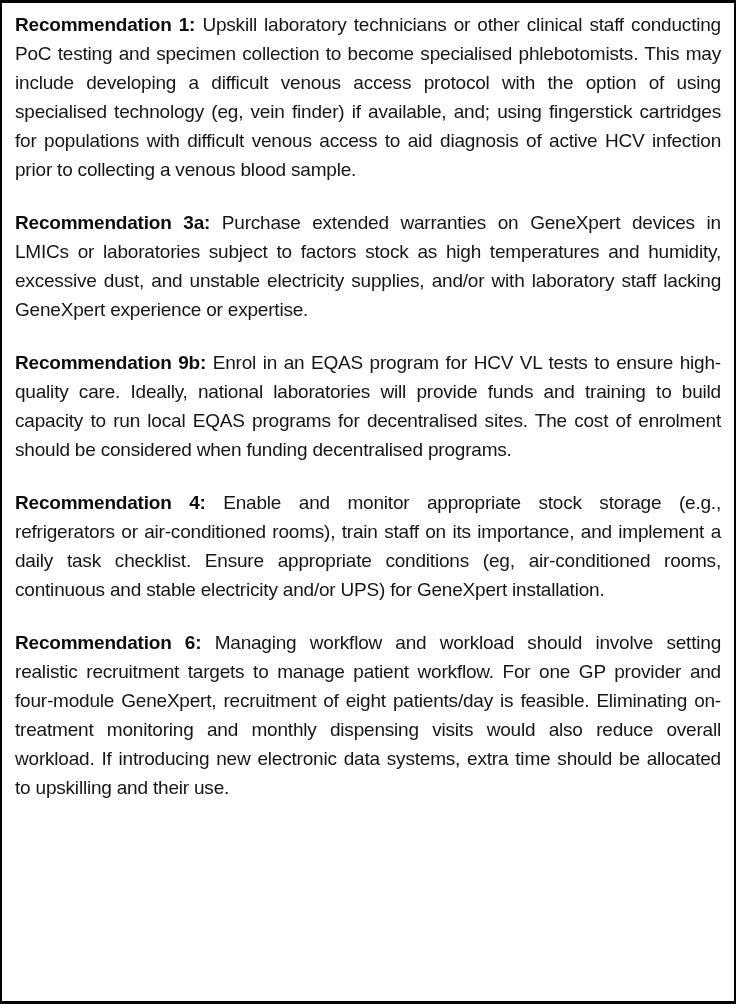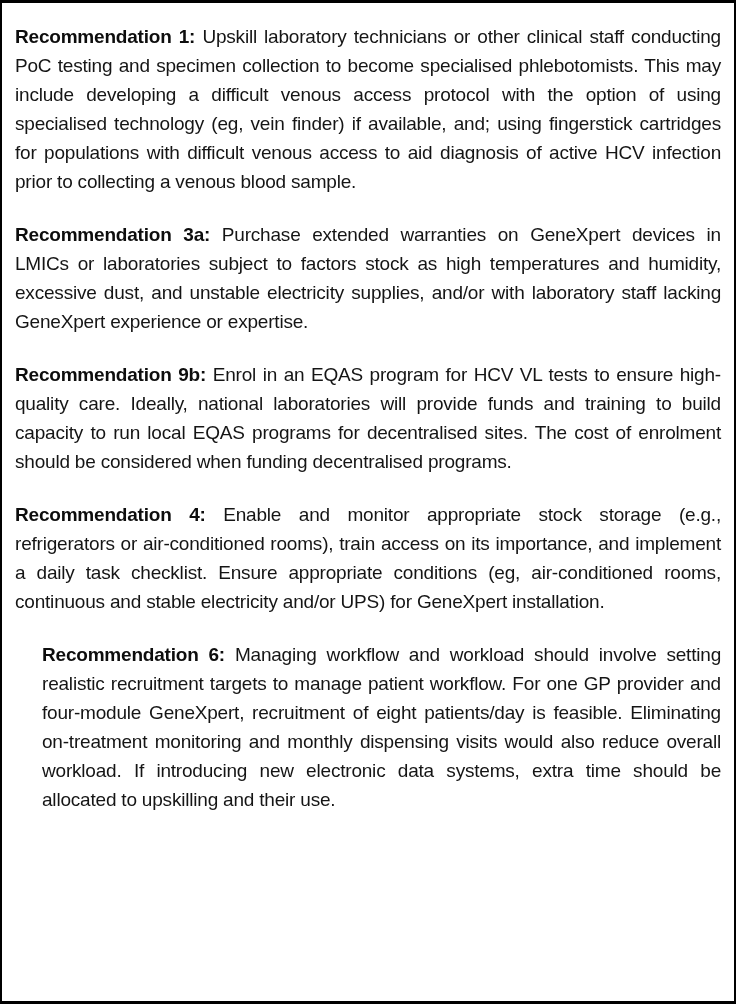--- a/index.html
+++ b/index.html
@@ -13,36 +13,35 @@
     overflow: hidden;
     font-family: "Liberation Sans", sans-serif;
   }
   .rec-box {
     box-sizing: border-box;
     width: 736px;
     height: 1004px;
     border-style: solid;
     border-color: #000000;
     border-width: 3px 2px;
-    padding: 19px 13px 4px 13px;
+    padding: 7px 13px 4px 13px;
     background: #ffffff;
     overflow: hidden;
   }
   .rec-para {
     margin: 0 0 24px 0;
     font-size: 19px;
     line-height: 29px;
     color: #151515;
     text-align: justify;
     text-justify: inter-word;
     letter-spacing: -0.2px;
   }
   .rec-para:last-child {
     margin-bottom: 0;
-    margin-left: 27px;
   }
   .rec-label {
     font-weight: bold;
     color: #0d0d0d;
   }
 </style>
 </head>
 <body>
 
 <div class="rec-box">
@@ -58,21 +57,21 @@
     <span>Purchase extended warranties on GeneXpert devices in LMICs or laboratories subject to factors stock as high temperatures and humidity, excessive dust, and unstable electricity supplies, and/or with laboratory staff lacking GeneXpert experience or expertise.</span>
   </p>
 
   <p class="rec-para">
     <span class="rec-label">Recommendation 9b:</span>
     <span>Enrol in an EQAS program for HCV VL tests to ensure high-quality care. Ideally, national laboratories will provide funds and training to build capacity to run local EQAS programs for decentralised sites. The cost of enrolment should be considered when funding decentralised programs.</span>
   </p>
 
   <p class="rec-para">
     <span class="rec-label">Recommendation 4:</span>
-    <span>Enable and monitor appropriate stock storage (e.g., refrigerators or air-conditioned rooms), train access on its importance, and implement a daily task checklist. Ensure appropriate conditions (eg, air-conditioned rooms, continuous and stable electricity and/or UPS) for GeneXpert installation.</span>
+    <span>Enable and monitor appropriate stock storage (e.g., refrigerators or air-conditioned rooms), train staff on its importance, and implement a daily task checklist. Ensure appropriate conditions (eg, air-conditioned rooms, continuous and stable electricity and/or UPS) for GeneXpert installation.</span>
   </p>
 
 
   <p class="rec-para">
     <span class="rec-label">Recommendation 6:</span>
     <span>Managing workflow and workload should involve setting realistic recruitment targets to manage patient workflow. For one GP provider and four-module GeneXpert, recruitment of eight patients/day is feasible. Eliminating on-treatment monitoring and monthly dispensing visits would also reduce overall workload. If introducing new electronic data systems, extra time should be allocated to upskilling and their use.</span>
   </p>
 
 </div>
 

